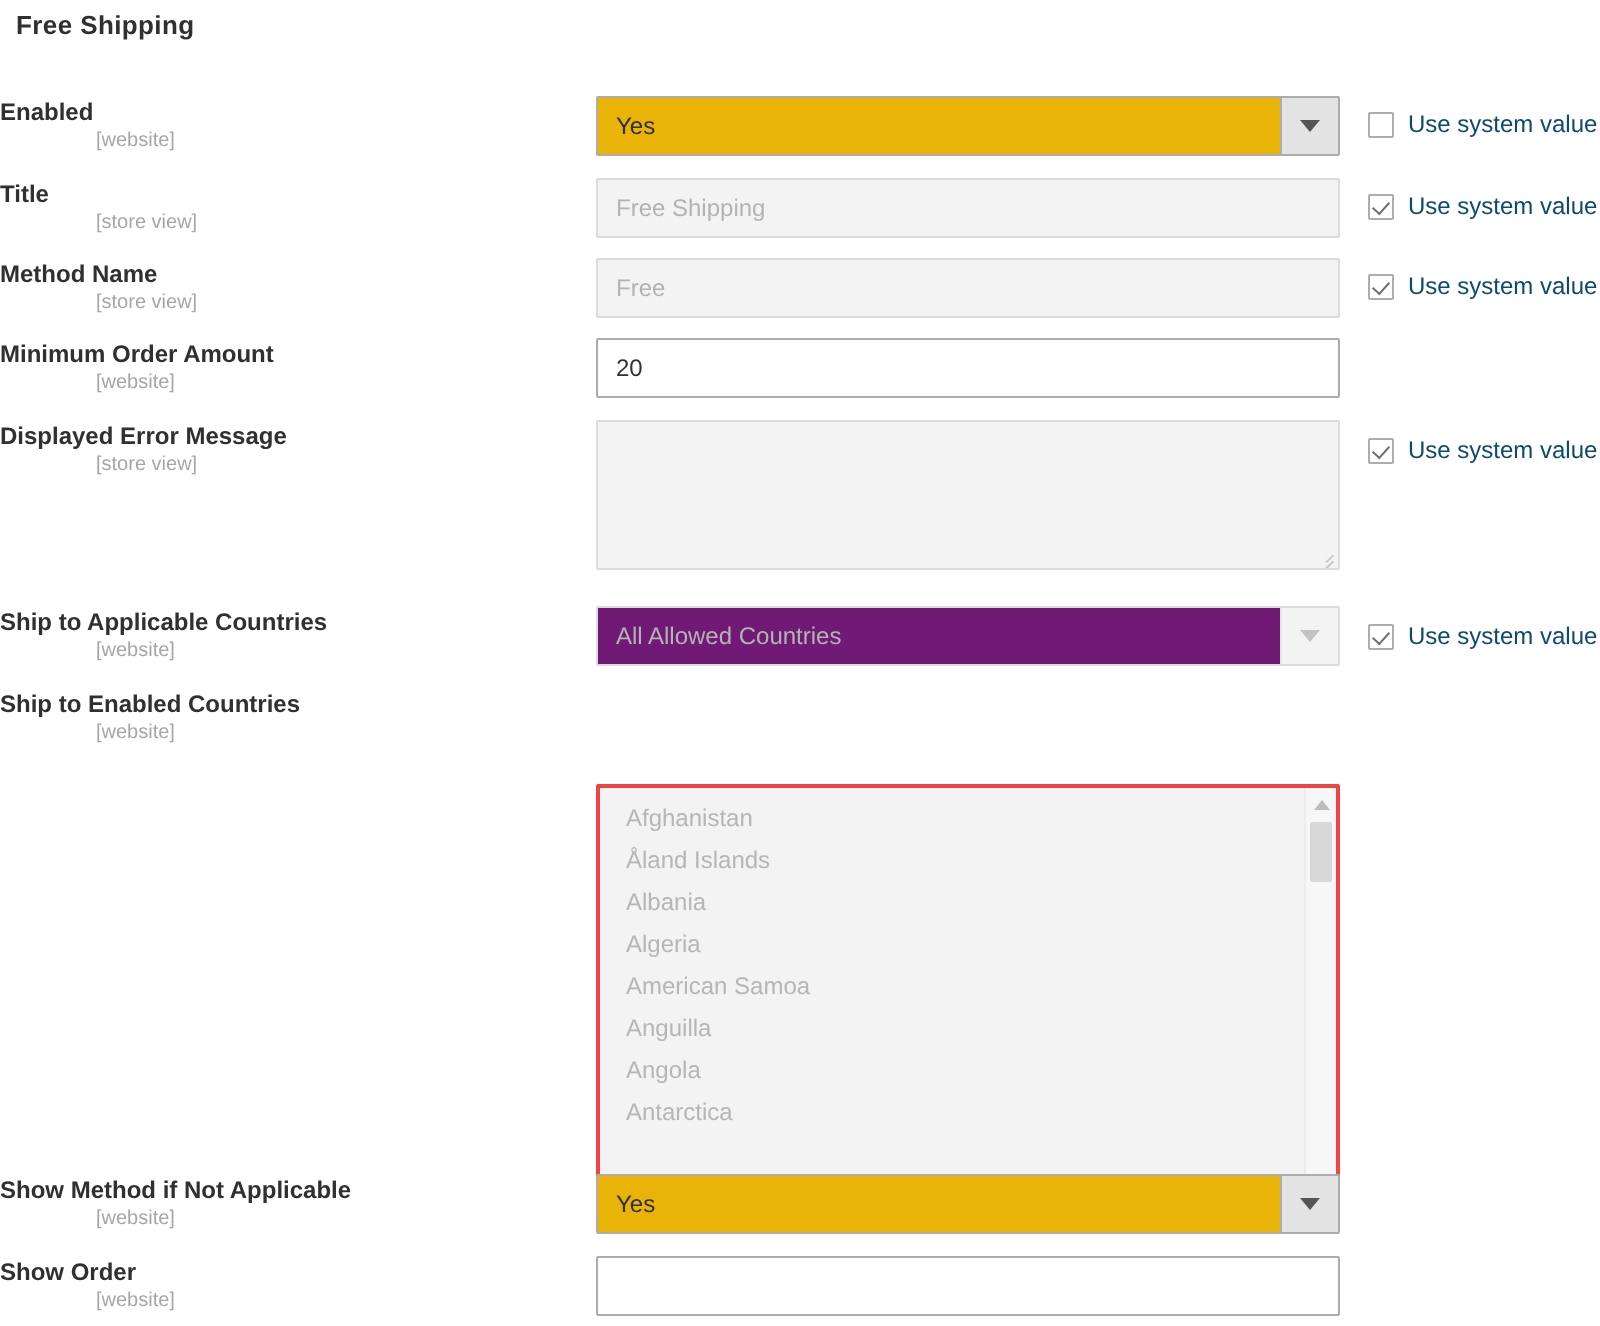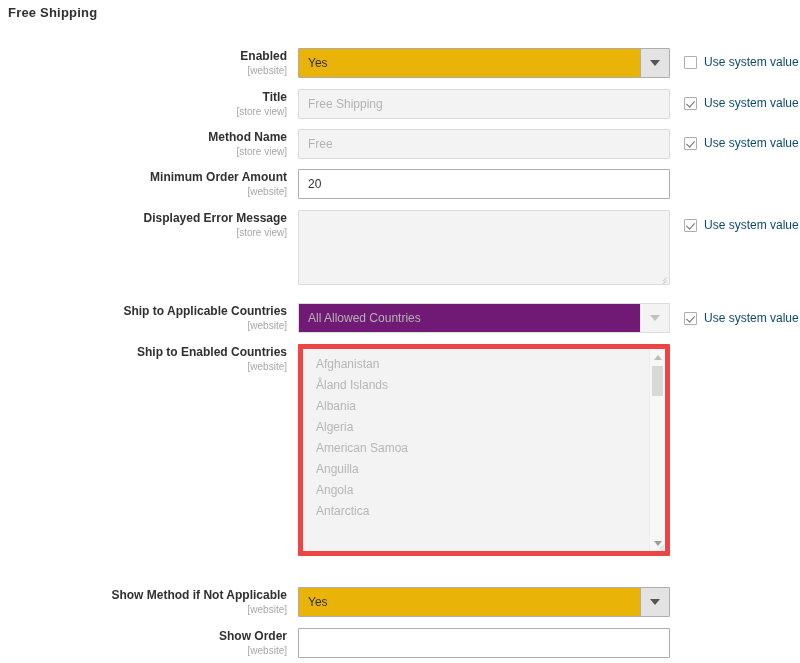--- a/index.html
+++ b/index.html
@@ -37,34 +37,34 @@
   .row {
     position: relative;
     display: block;
     margin-bottom: 0;
   }
 
   .label-cell {
     position: absolute;
     left: 0;
     width: 287px;
-    text-align: right;
     line-height: 1.15;
   }
   .label-main {
     display: block;
     font-size: 12px;
     font-weight: bold;
     color: #303030;
   }
   .label-scope {
     display: block;
     font-size: 10px;
     color: #a6a6a6;
     margin-top: 1px;
+    padding-left: 48px;
   }
 
   .control-cell {
     position: absolute;
     left: 298px;
   }
 
   
   .field {
     box-sizing: border-box;
@@ -165,24 +165,25 @@
     transform-origin: right bottom;
     transform: rotate(-45deg);
   }
 
   
   .multiselect {
     position: relative;
     box-sizing: border-box;
     width: 372px;
     height: 212px;
-    border: 5px solid #ef4444;
+    border: 2px solid #ef4444;
     background: #f3f3f3;
     border-radius: 1px;
     overflow: hidden;
+    margin-top: 48px;
   }
   .ms-list {
     position: absolute;
     left: 0;
     top: 5px;
     right: 16px;
     list-style: none;
     margin: 0;
     padding: 0;
   }

